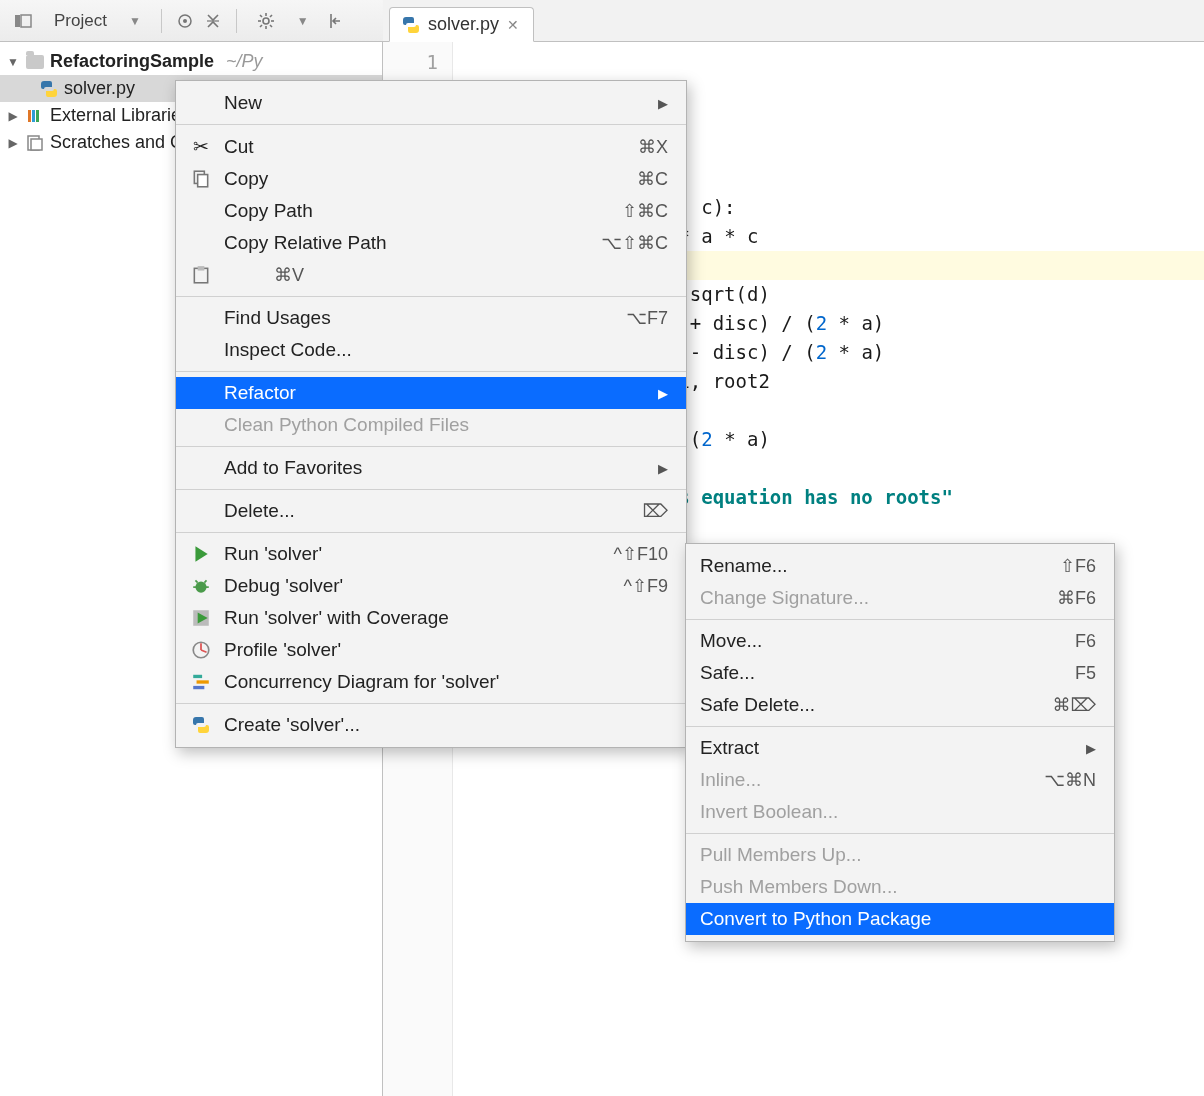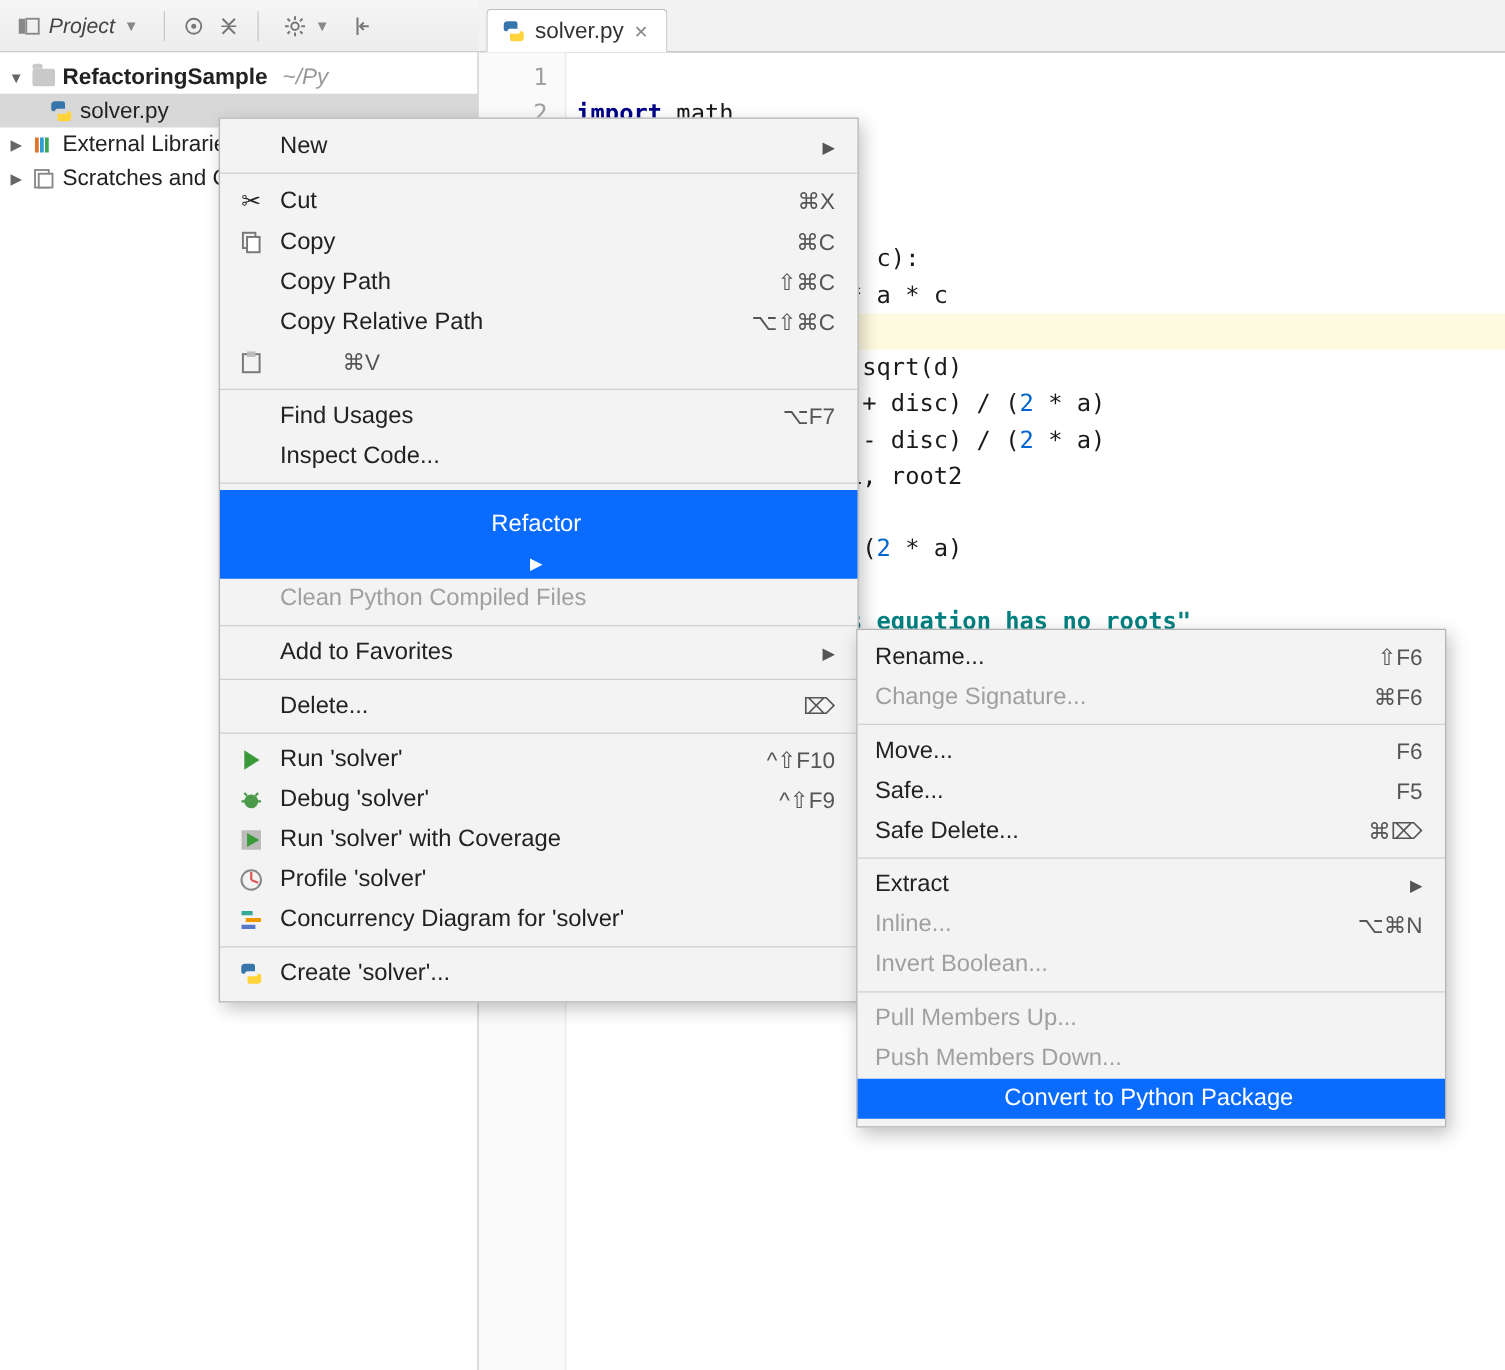--- a/index.html
+++ b/index.html
@@ -15,21 +15,21 @@
   
   .toolbar {
     display: flex;
     align-items: center;
     height: 42px;
     background: linear-gradient(#f6f6f6,#ececec);
     border-bottom: 1px solid #c0c0c0;
     padding: 0 8px;
     gap: 10px;
   }
-  .toolbar .btn { display:flex; align-items:center; gap:7px; color:#444; font-size:17px; padding:4px 6px;font-style:italic; }
+  .toolbar .btn { display:flex; align-items:center; gap:22px; color:#444; font-size:17px; padding:4px 6px; }
   .toolbar .drop { color:#888; font-size:12px; }
   .toolbar .sep { width:1px; height:24px; background:#c8c8c8; margin:0 4px;}
   .ico-svg { width:18px; height:18px; display:inline-block; }
   
   .tabbar {
     position: absolute;
     left: 383px; top: 0;
     height: 42px;
     display:flex; align-items:flex-end;
     border-bottom:1px solid #c0c0c0;
@@ -89,21 +89,21 @@
   .menu .row {
     display:flex; align-items:center;
     padding:5px 18px 5px 14px;
     gap:12px;
     position:relative;
   }
   .menu .row .icon { width:22px; display:flex; justify-content:center;}
   .menu .row .label { flex:1; white-space:nowrap; }
   .menu .row .short { color:#555; font-size:18px; white-space:nowrap; min-width:80px; text-align:right;}
   .menu .row .sub { color:#555; font-size:13px;}
-  .menu .row.highlight { background:#0a6cff; color:#fff;flex-direction:column;}
+  .menu .row.highlight { background:#0a6cff; color:#fff;}
   .menu .row.highlight .short, .menu .row.highlight .sub { color:#fff;}
   .menu .row.disabled { color:#a0a0a0;align-items:flex-end;}
   .menu hr { border:none; border-top:1px solid #d0d0d0; margin:5px 0;}
   .mini-ico { width:20px; height:20px;}
   
   .folder { width:18px; height:14px; background:#c9c9c9; border-radius:2px; position:relative; display:inline-block;}
   .folder:before { content:''; position:absolute; top:-4px; left:0; width:8px; height:4px; background:#c9c9c9; border-radius:2px 2px 0 0;}
   .py-ico { width:18px; height:18px; }
 </style>
 </head>
@@ -230,21 +230,21 @@
 <span>        <span>root2 = (-b - disc) / (</span><span class="hl-num">2</span><span> * a)</span></span>
 <span>        <span class="hl-kw">return</span><span> root1, root2</span></span>
 <span>    <span class="hl-dim">elif d </span><span>== </span><span class="hl-num">0</span><span>:</span></span>
 <span>        <span class="hl-kw">return</span><span> -b / (</span><span class="hl-num">2</span><span> * a)</span></span>
 <span>    <span class="hl-dim">else:</span></span>
 <span>        <span class="hl-kw">return </span><span class="hl-str">"This equation has no roots"</span></span>
     </div>
   </div>
 </div>
 
-<div class="menu" style="left:175px; top:94px; width:512px;">
+<div class="menu" style="left:175px; top:80px; width:512px;">
   <div class="row">
       <span class="icon"></span>
       <span class="label">New</span>
       <span class="sub">▶</span>
     </div>
   <hr>
   <div class="row">
       <span class="icon">✂</span>
       <span class="label">Cut</span>
       <span class="short">⌘X</span>
@@ -366,21 +366,21 @@
       <span class="icon">
         <svg class="py-ico" viewBox="0 0 18 18">
           <path d="M5 1h5a2 2 0 0 1 2 2v4H6a2 2 0 0 0-2 2v0H3a2 2 0 0 1-2-2V4a3 3 0 0 1 3-3z" fill="#3776ab"></path>
           <path d="M13 17H8a2 2 0 0 1-2-2v-4h6a2 2 0 0 0 2-2h1a2 2 0 0 1 2 2v3a3 3 0 0 1-3 3z" fill="#ffd43b"></path>
         </svg>
       </span>
       <span class="label">Create 'solver'...</span>
     </div>
 </div>
 
-<div class="menu" style="left:685px; top:503px; width:472px;">
+<div class="menu" style="left:685px; top:543px; width:430px;">
   <div class="row">
       <span class="label">Rename...</span>
       <span class="short">⇧F6</span>
     </div>
   <div class="row disabled">
       <span class="label">Change Signature...</span>
       <span class="short">⌘F6</span>
     </div>
   <hr>
   <div class="row">

